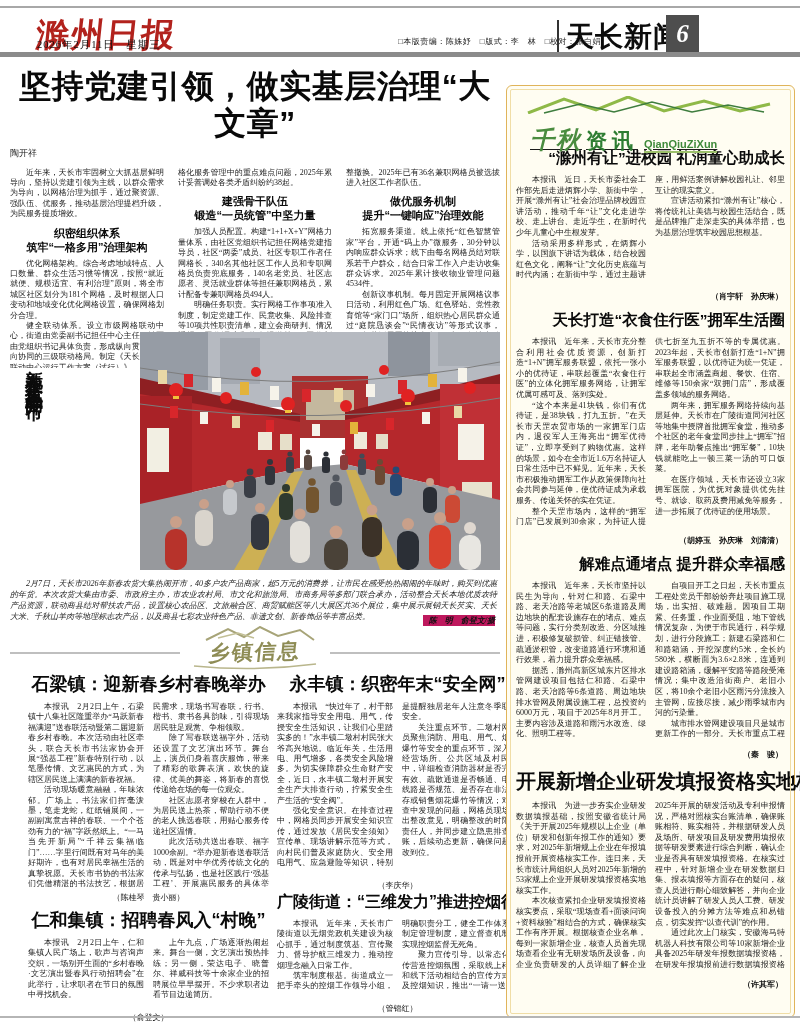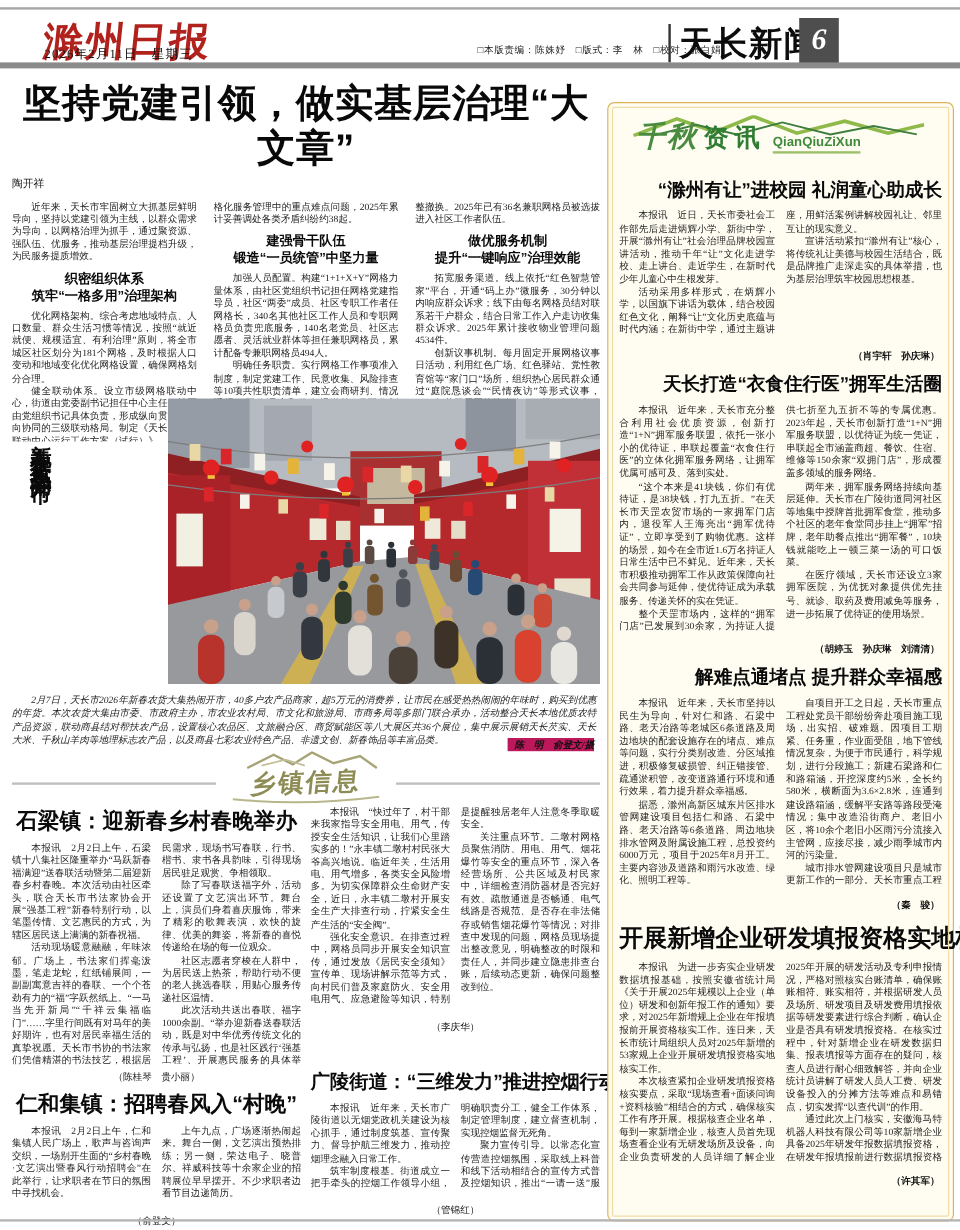--- a/index.html
+++ b/index.html
@@ -41,34 +41,34 @@
   #photo-credit{position:absolute;right:2px;bottom:2px;font-size:8px;font-weight:bold;font-style:italic;
         background:#be185d;padding-left:6px;color:#111;}
   
   #town-header{position:absolute;left:10px;top:626px;width:490px;height:44px;}
   #town-line-l{position:absolute;left:0;top:26px;width:170px;height:1.5px;background:#bfbfbf;}
   #town-line-r{position:absolute;right:0;top:26px;width:170px;height:1.5px;background:#bfbfbf;}
   #town-art{position:absolute;left:178px;top:0px;width:134px;height:44px;}
   #town-title{position:absolute;left:0;top:12px;width:134px;text-align:center;font-size:21px;font-weight:bold;
         color:#8e8c55;transform:skewX(-8deg) rotate(-2deg);letter-spacing:2px;
         font-family:"Liberation Serif",serif;}
-  .t-art{position:absolute;}
+  .t-art{position:absolute;margin-left:18px;}
   .t-art h3{margin:0 0 6px 0;text-align:center;font-size:18px;font-weight:900;
         font-family:"Liberation Sans",sans-serif;color:#0a0a0a;white-space:nowrap;}
   .t-art.small-h h3{font-size:16px;}
   .t-body{column-count:2;column-gap:9px;column-fill:auto;overflow:hidden;}
   .t-credit{text-align:center;font-size:8px;font-weight:normal;margin-top:2px;color:#111;}
   #bottom-rule{left:0;top:1016px;width:800px;height:2px;background:#b5b5b5;}
   
   #sidebar{position:absolute;left:506px;top:85px;width:289px;height:933px;box-sizing:border-box;
         background:#fffdf2;border:1.5px solid #e0b45a;border-radius:6px;
         outline:1px solid #f0dda6;outline-offset:-5px;padding:10px 9px;}
   #qq-banner{position:relative;height:44px;margin-bottom:4px;}
   #qq-mountains{position:absolute;left:8px;top:0;width:250px;height:18px;}
-  #qq-text{position:absolute;left:14px;top:2px;white-space:nowrap;}
+  #qq-text{position:absolute;left:14px;top:28px;white-space:nowrap;text-decoration:underline;}
   #qq-brand-a{font-size:24px;font-weight:900;color:#4a8c3f;font-style:italic;
         font-family:"Liberation Serif",serif;letter-spacing:2px;}
   #qq-brand-b{font-size:21px;font-weight:900;color:#2e7d32;font-family:"Liberation Sans",sans-serif;
         letter-spacing:5px;margin-left:4px;}
   #qq-pinyin{font-size:11px;font-weight:bold;color:#3f8a3a;margin-left:6px;
         font-family:"Liberation Sans",sans-serif;border-bottom:2px solid #9cc06a;padding-bottom:1px;}
   .sb-art h3{margin:8px 0 6px 0;text-align:right;font-size:15.5px;font-weight:900;
         font-family:"Liberation Sans",sans-serif;color:#0a0a0a;white-space:nowrap;}
   .sb-art.small-h h3{font-size:20px;}
   .sb-body{column-count:2;column-gap:9px;column-fill:auto;overflow:hidden;}
@@ -318,20 +318,21 @@
       <p>本报讯　2月2日上午，石梁镇十八集社区隆重举办“马跃新春福满迎”送春联活动暨第二届迎新春乡村春晚。本次活动由社区牵头，联合天长市书法家协会开展“强基工程”新春特别行动，以笔墨传情、文艺惠民的方式，为辖区居民送上满满的新春祝福。</p>
       <p>活动现场暖意融融，年味浓郁。广场上，书法家们挥毫泼墨，笔走龙蛇，红纸铺展间，一副副寓意吉祥的春联、一个个苍劲有力的“福”字跃然纸上。“一马当先开新局”“千祥云集福临门”……字里行间既有对马年的美好期许，也有对居民幸福生活的真挚祝愿。天长市书协的书法家们凭借精湛的书法技艺，根据居民需求，现场书写春联，行书、楷书、隶书各具韵味，引得现场居民驻足观赏、争相领取。</p>
       <p>除了写春联送福字外，活动还设置了文艺演出环节。舞台上，演员们身着喜庆服饰，带来了精彩的歌舞表演，欢快的旋律、优美的舞姿，将新春的喜悦传递给在场的每一位观众。</p>
       <p>社区志愿者穿梭在人群中，为居民送上热茶，帮助行动不便的老人挑选春联，用贴心服务传递社区温情。</p>
       <p>此次活动共送出春联、福字1000余副。“举办迎新春送春联活动，既是对中华优秀传统文化的传承与弘扬，也是社区践行‘强基工程’、开展惠民服务的具体举措。日后将持续开展此类文化惠民活动，丰富居民精神文化生活，让社区更有温度、更具凝聚力。”石梁镇十八集社区党总支书记潘永文说。</p>
     </div>
     <div class="t-credit">（陈桂琴　贵小丽）</div>
   </div>
 
   <div class="t-art" style="left:259px;top:672px;width:241px;">
+    <h3>永丰镇：织密年末“安全网”</h3>
     <div class="t-body body-text" style="height:176px;">
       <p>本报讯　“快过年了，村干部来我家指导安全用电、用气，传授安全生活知识，让我们心里踏实多的！”永丰镇二墩村村民张大爷高兴地说。临近年关，生活用电、用气增多，各类安全风险增多。为切实保障群众生命财产安全，近日，永丰镇二墩村开展安全生产大排查行动，拧紧安全生产生活的“安全阀”。</p>
       <p>强化安全意识。在排查过程中，网格员同步开展安全知识宣传，通过发放《居民安全须知》宣传单、现场讲解示范等方式，向村民们普及家庭防火、安全用电用气、应急避险等知识，特别是提醒独居老年人注意冬季取暖安全。</p>
       <p>关注重点环节。二墩村网格员聚焦消防、用电、用气、烟花爆竹等安全的重点环节，深入各经营场所、公共区域及村民家中，详细检查消防器材是否完好有效、疏散通道是否畅通、电气线路是否规范、是否存在非法储存或销售烟花爆竹等情况；对排查中发现的问题，网格员现场提出整改意见，明确整改的时限和责任人，并同步建立隐患排查台账，后续动态更新，确保问题整改到位。</p>
 
     </div>
     <div class="t-credit">（李庆华）</div>
   </div>
 
   <div class="t-art" style="left:10px;top:908px;width:241px;">

